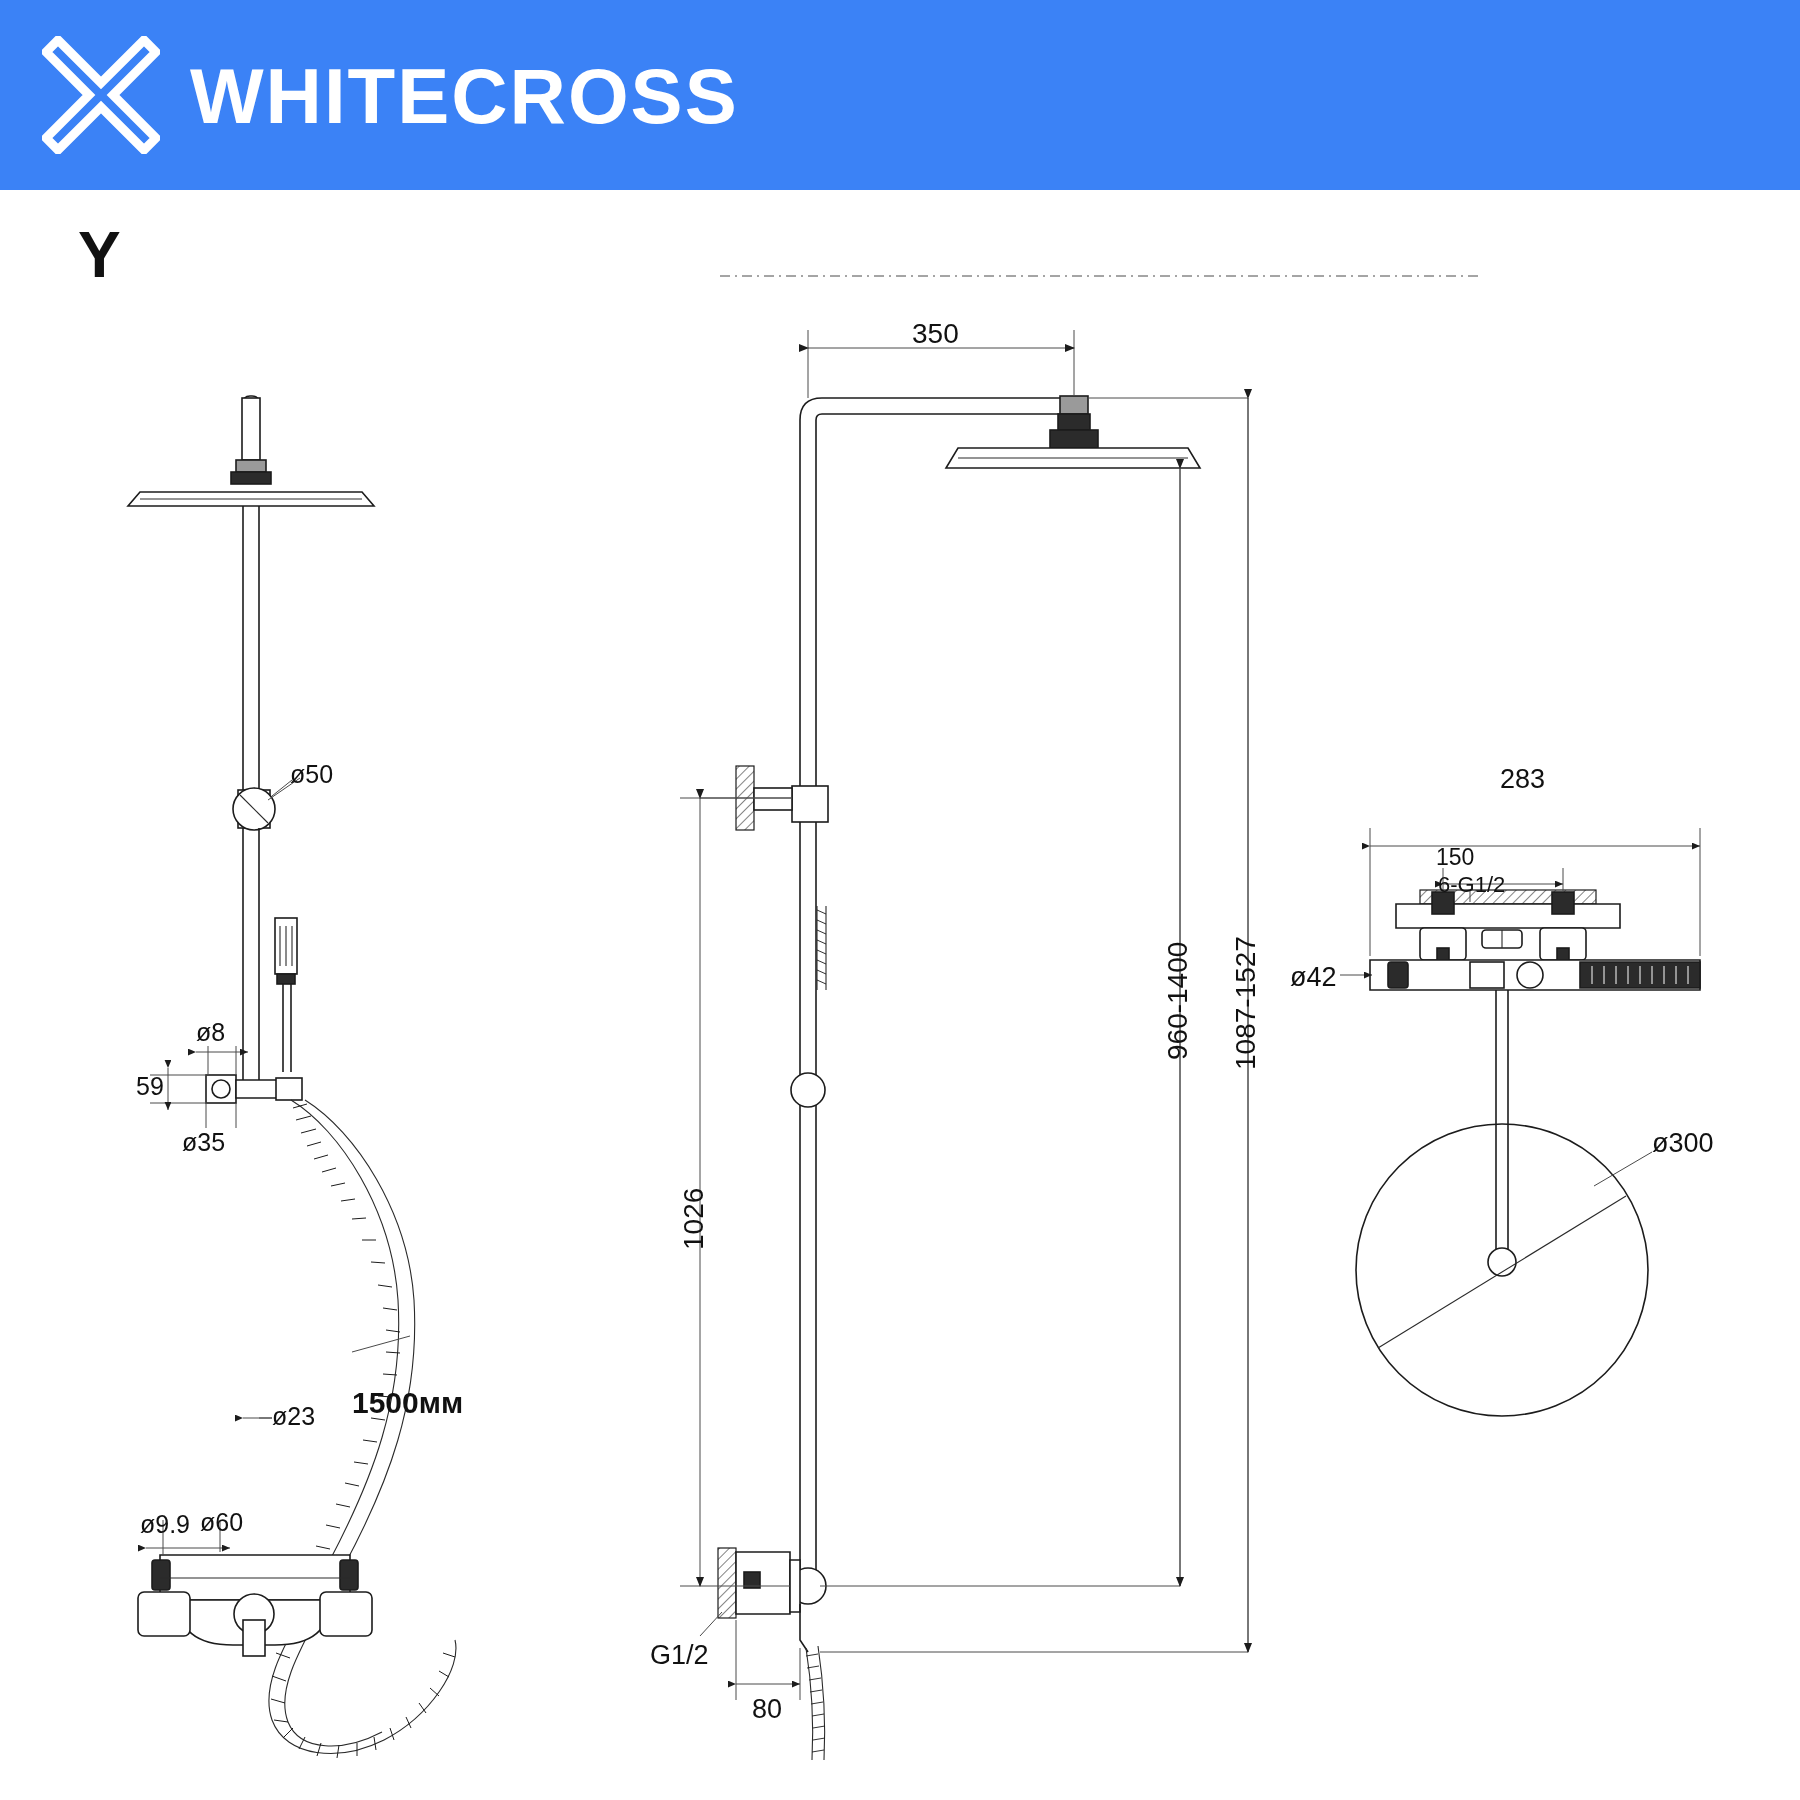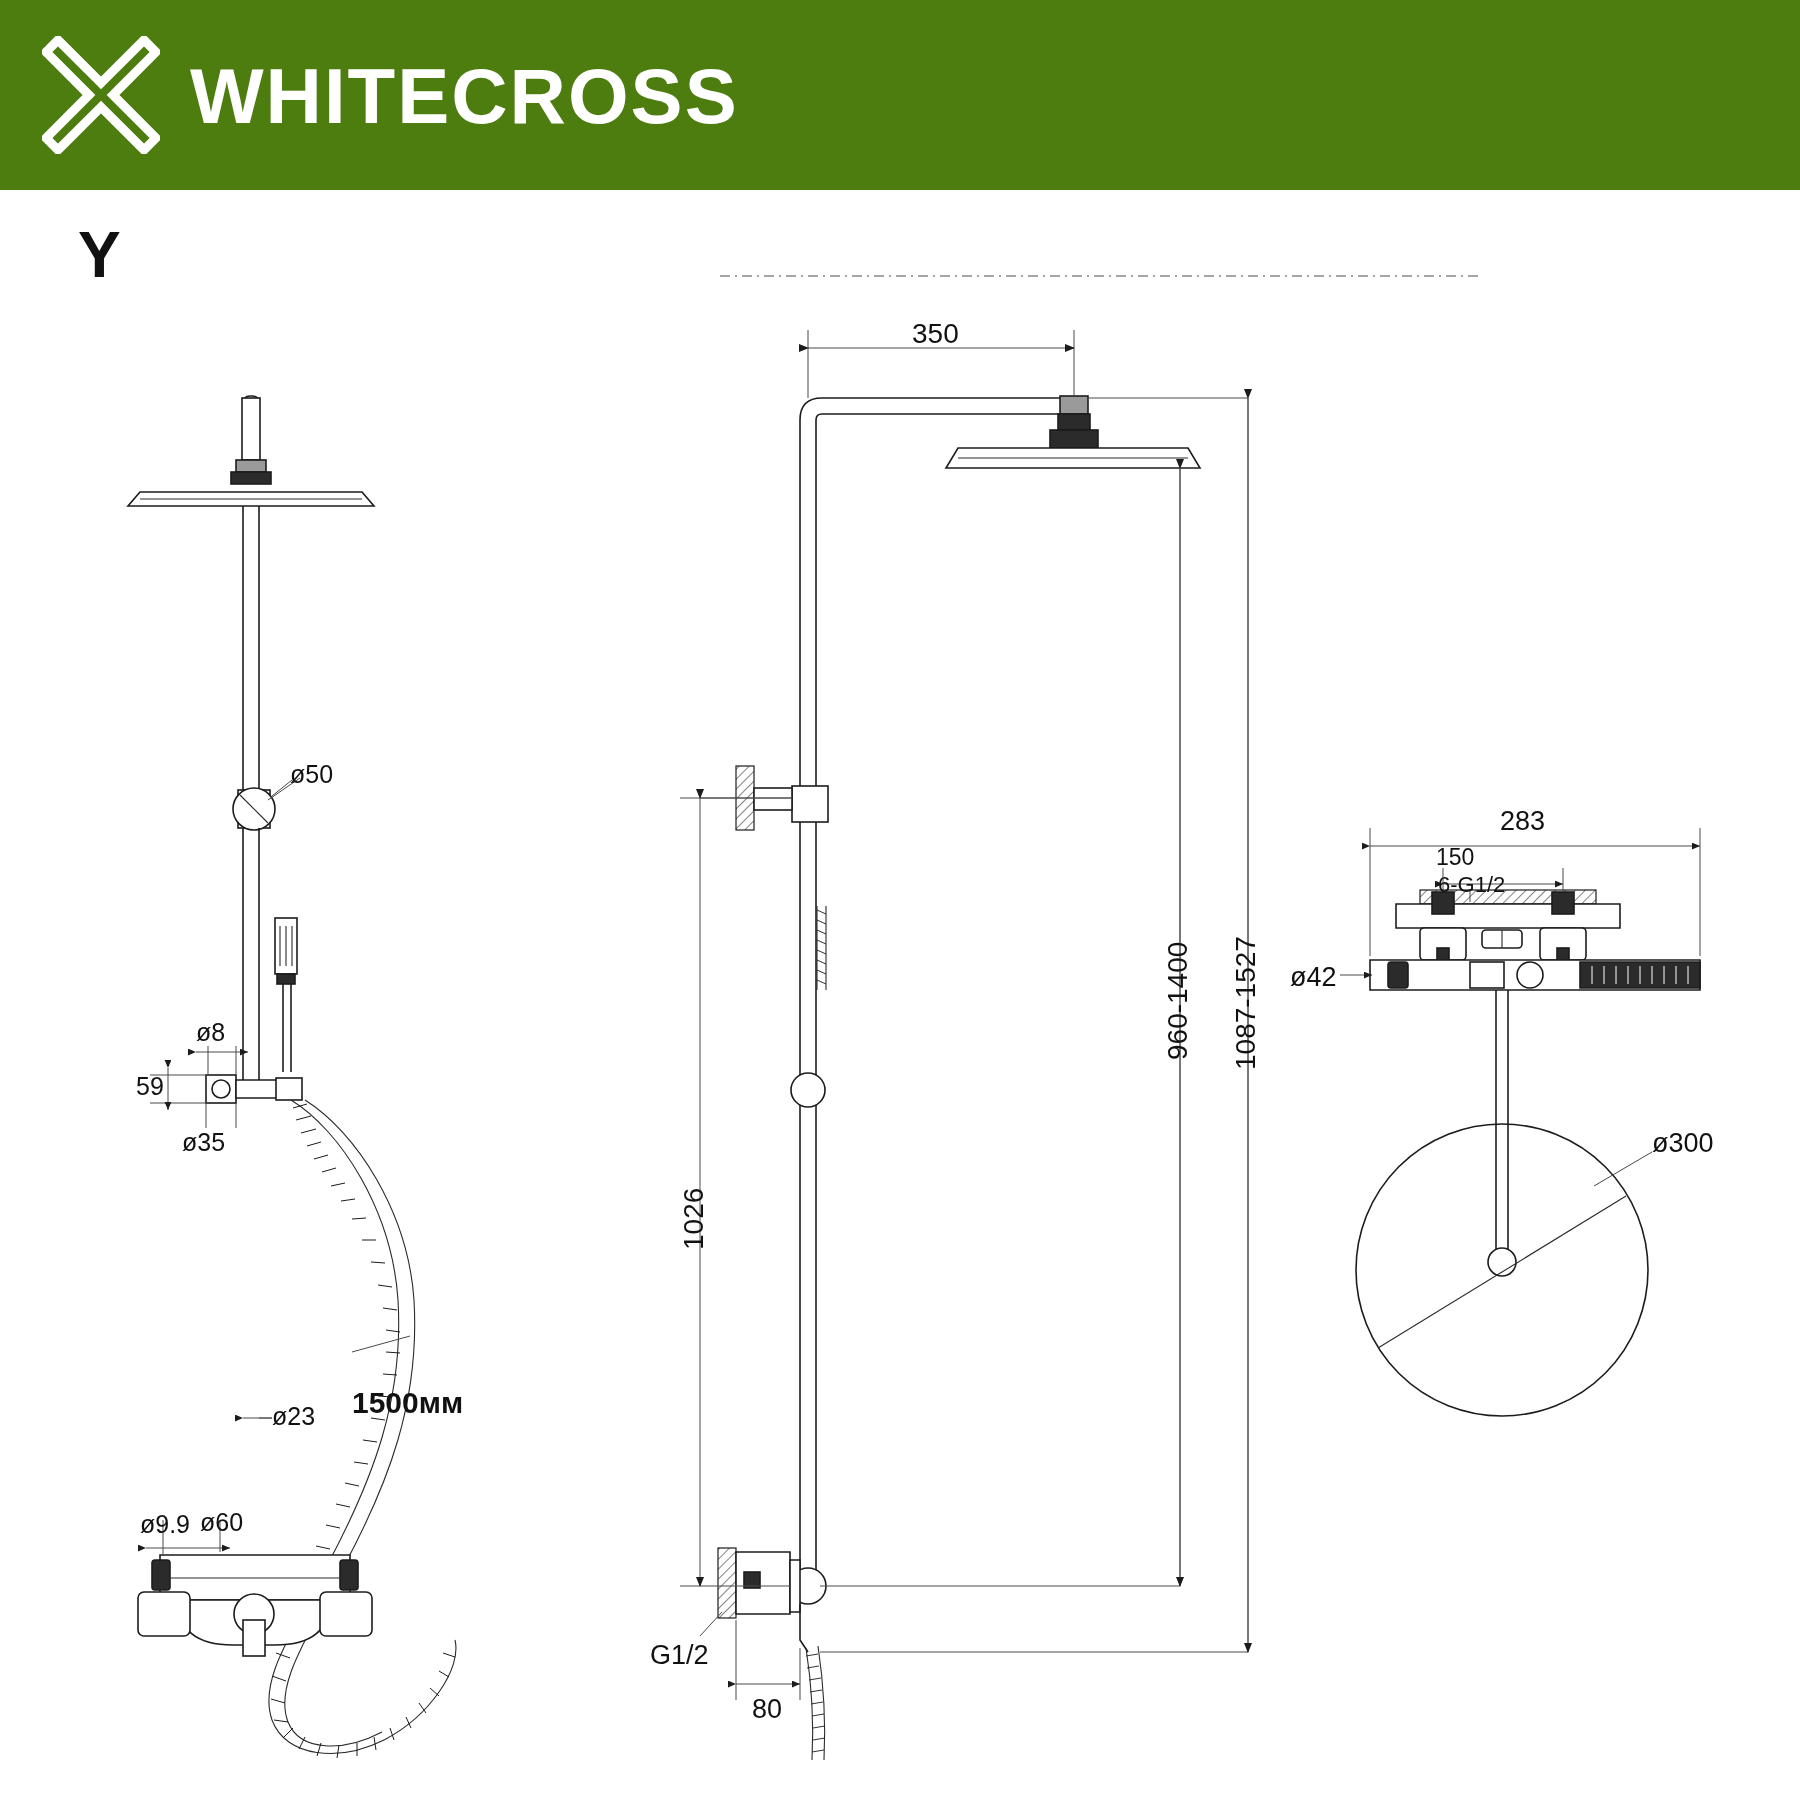--- a/index.html
+++ b/index.html
@@ -1,20 +1,20 @@
 <!DOCTYPE html>
 <html><head>
 <meta charset="utf-8">
 <style>
   html,body{margin:0;padding:0;background:#ffffff;}
   body{width:1800px;height:1800px;font-family:"Liberation Sans",sans-serif;color:#1a1a1a;overflow:hidden;}
   .page{position:relative;width:1800px;height:1800px;}
 
   
-  .header{position:absolute;left:0;top:0;width:1800px;height:190px;background:#4d7c0f;}
+  .header{position:absolute;left:0;top:0;width:1800px;height:190px;background:#3b82f6;}
   .logo-mark{position:absolute;left:42px;top:36px;width:118px;height:118px;}
   .brand{position:absolute;left:190px;top:48px;font-size:78px;font-weight:bold;letter-spacing:2px;color:#ffffff;line-height:96px;font-family:"Liberation Sans",sans-serif;}
 
   
   .series{position:absolute;left:78px;top:218px;font-size:64px;font-weight:bold;color:#111;letter-spacing:1px;}
   .model{position:absolute;right:440px;top:222px;font-size:60px;font-weight:bold;color:#111;letter-spacing:1px;}
 
   
   .dim{position:absolute;font-size:25px;color:#111;white-space:nowrap;font-family:"Liberation Sans",sans-serif;}
   .dim.small{font-size:22px;}
@@ -242,19 +242,19 @@
   <div class="dim" style="left:140px;top:1510px;">ø9.9</div>
   <div class="dim" style="left:200px;top:1488px;margin-top:20px;">ø60</div>
 
   <div class="dim" style="left:912px;top:318px;font-size:28px;">350</div>
   <div class="dim vert" style="left:678px;top:1250px;font-size:28px;">1026</div>
   <div class="dim vert" style="left:1162px;top:1060px;font-size:28px;">960-1400</div>
   <div class="dim vert" style="left:1230px;top:1070px;font-size:28px;">1087-1527</div>
   <div class="dim" style="left:650px;top:1640px;font-size:27px;">G1/2</div>
   <div class="dim" style="left:752px;top:1694px;font-size:27px;">80</div>
 
-  <div class="dim" style="left:1500px;top:806px;font-size:27px;">283</div>
+  <div class="dim" style="left:1500px;top:764px;font-size:27px;">283</div>
   <div class="dim" style="left:1436px;top:844px;font-size:23px;">150</div>
   <div class="dim small" style="left:1438px;top:872px;">6-G1/2</div>
   <div class="dim" style="left:1290px;top:962px;font-size:27px;">ø42</div>
   <div class="dim" style="left:1652px;top:1128px;font-size:27px;">ø300</div>
 
 </div>
 
 </body></html>

